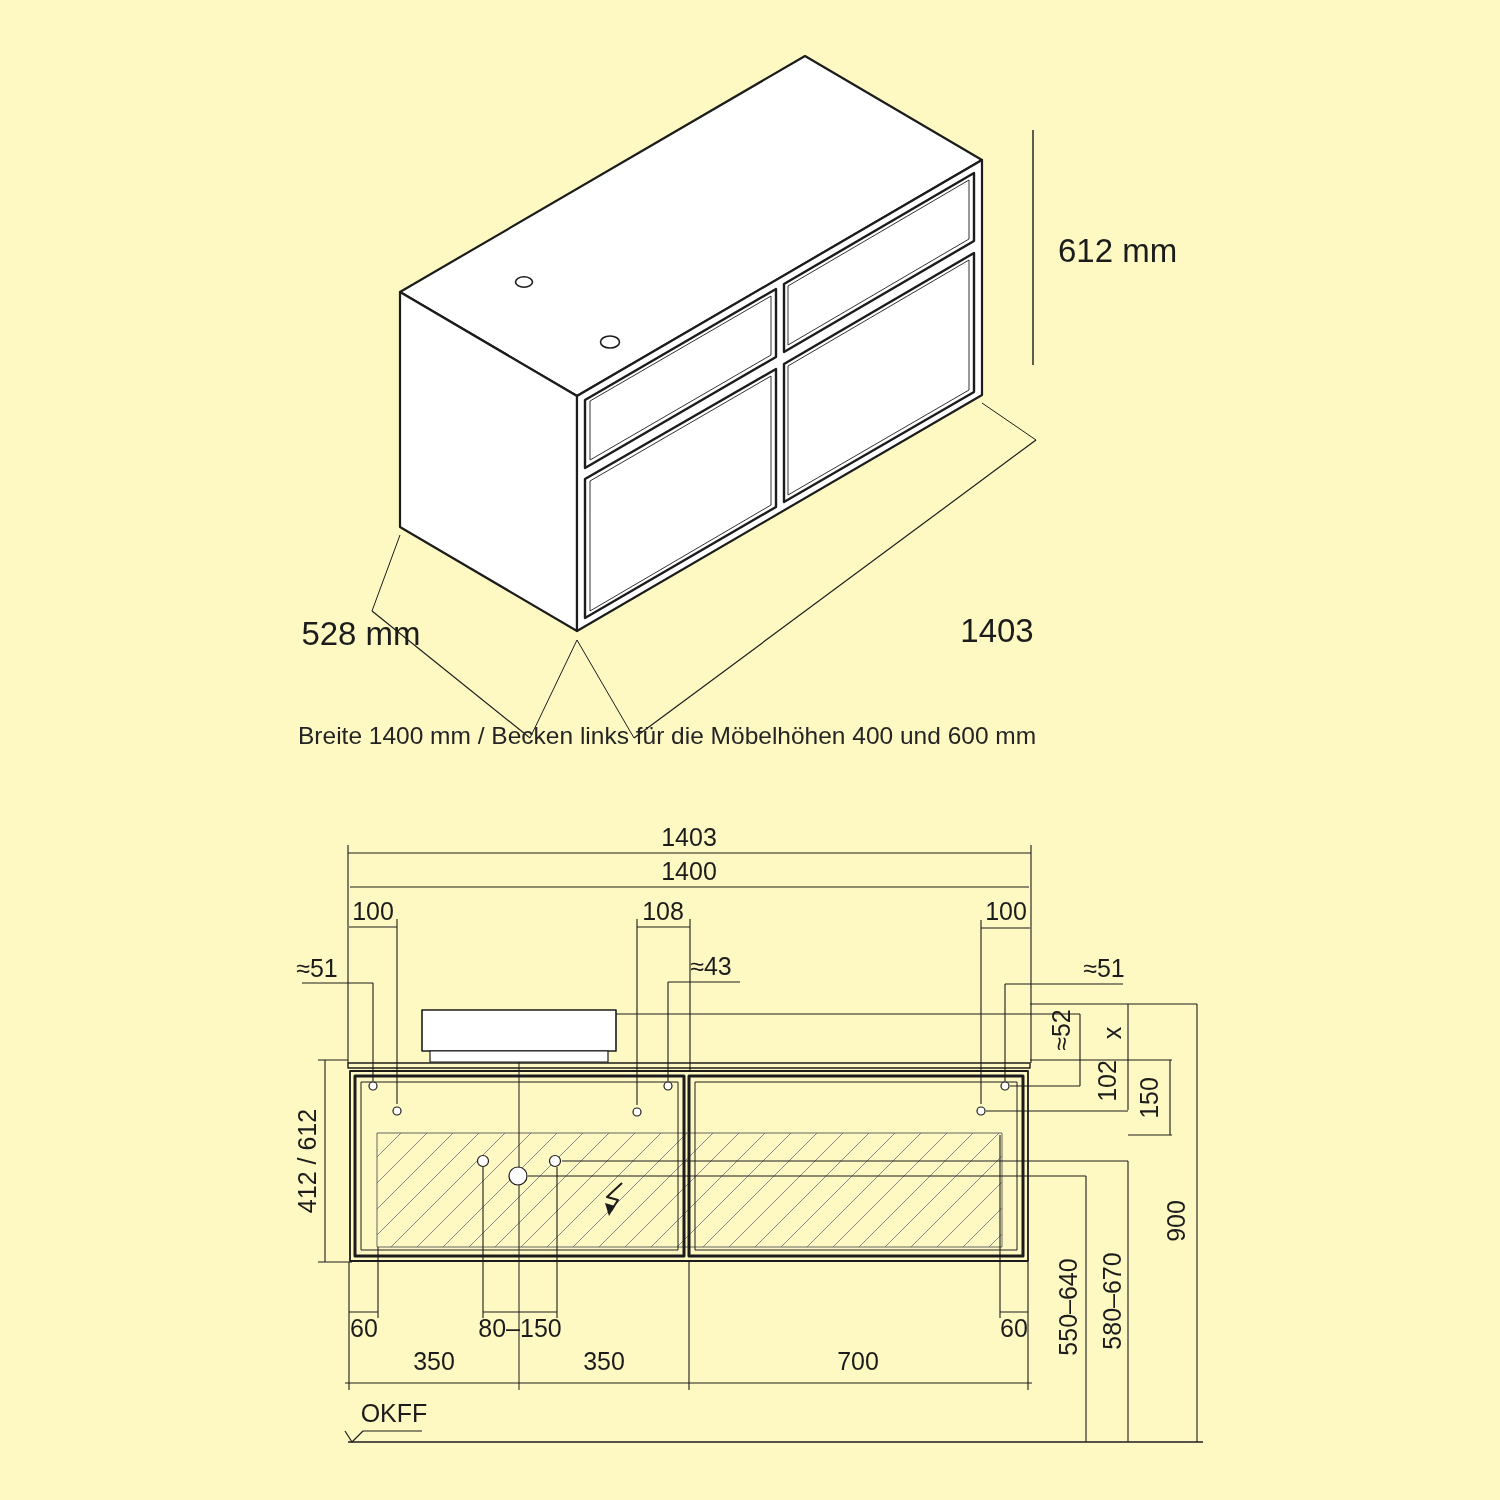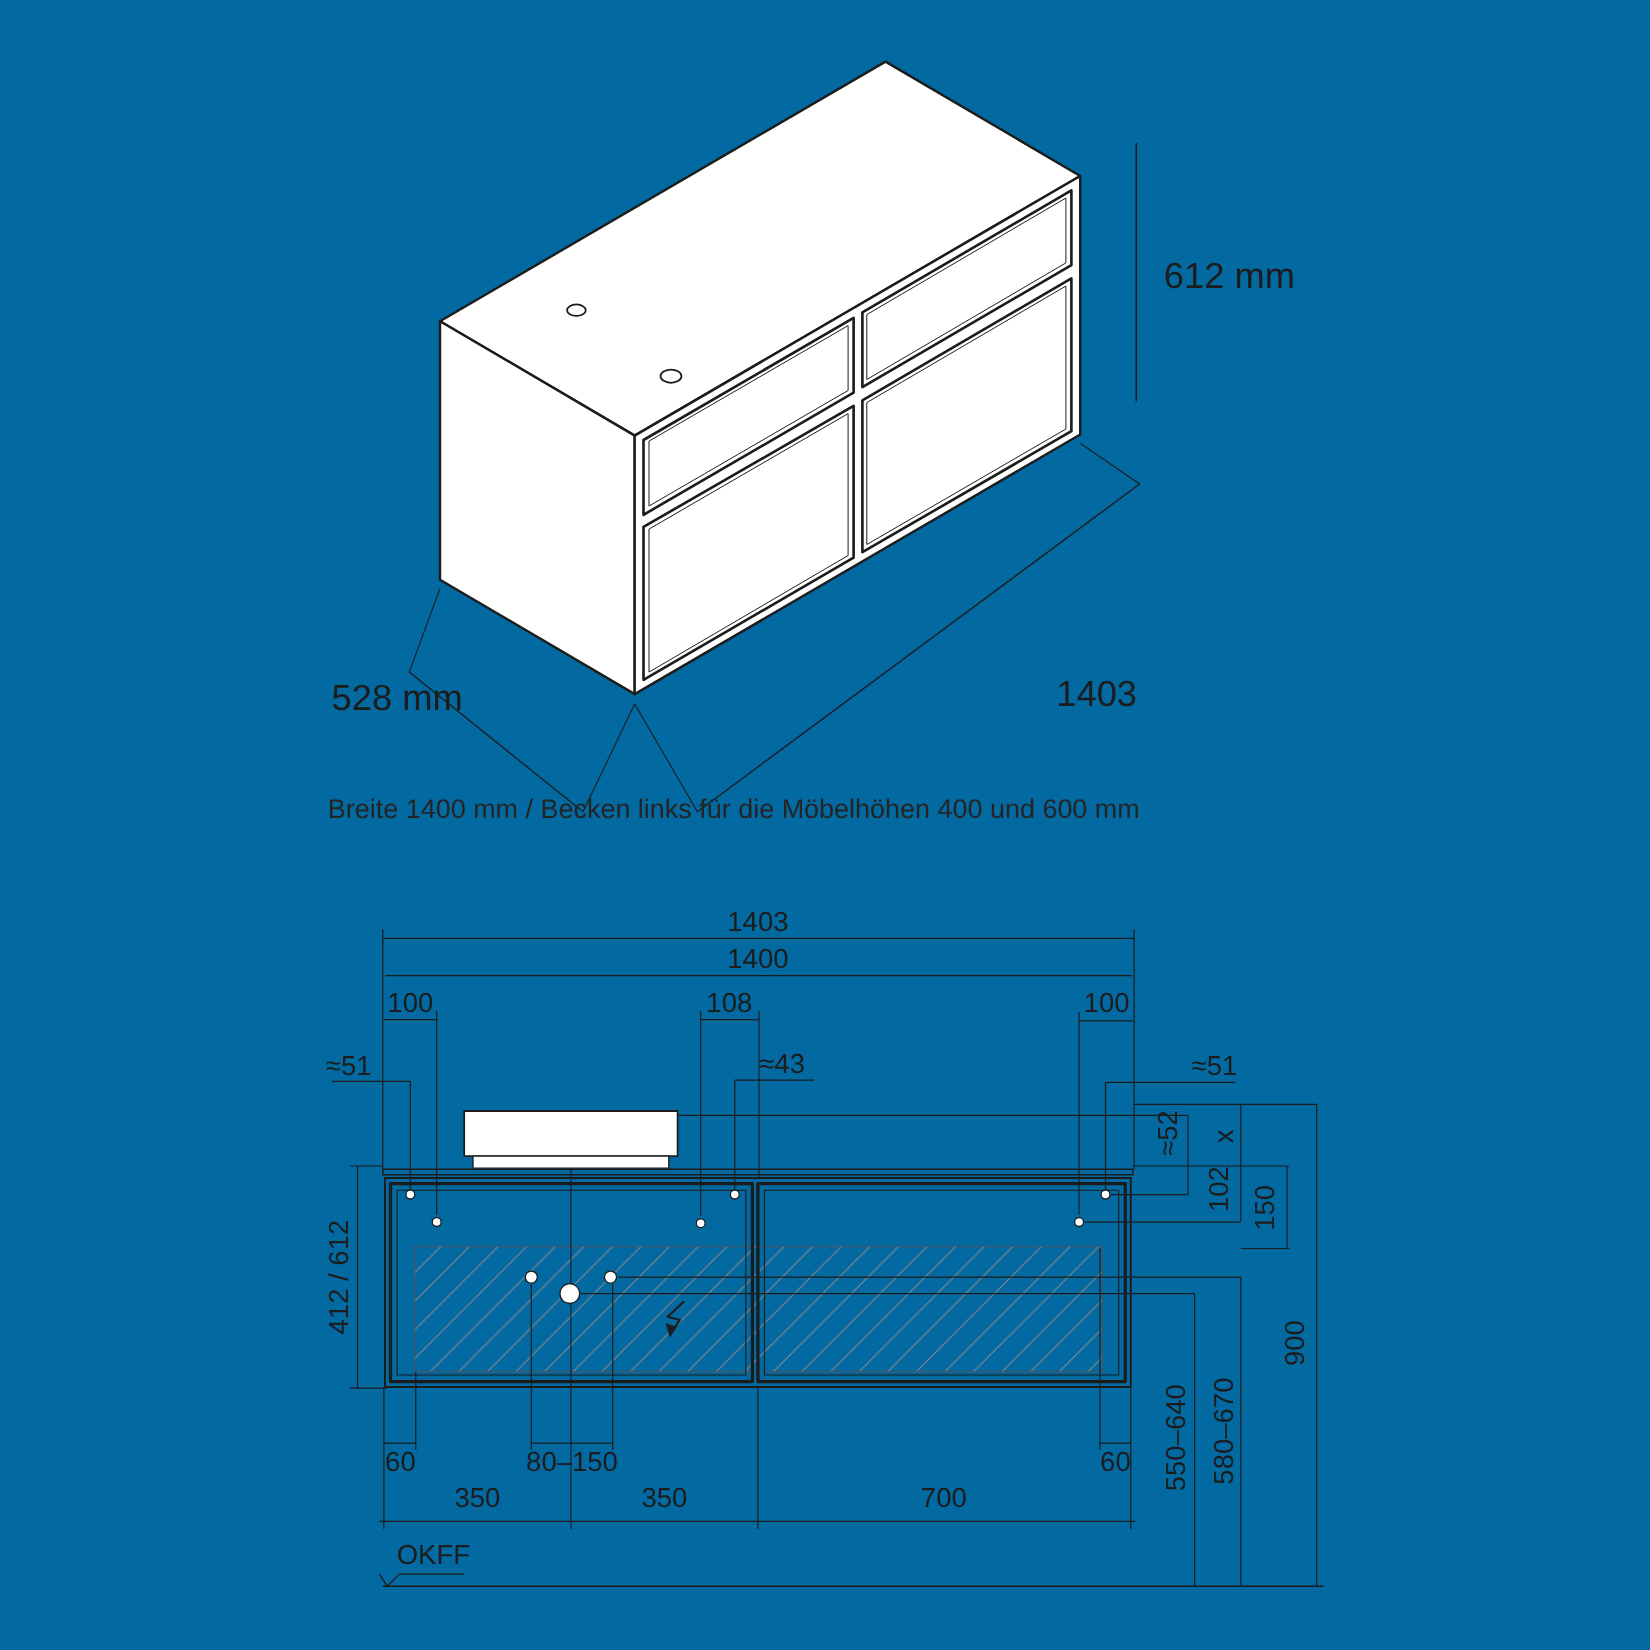--- a/index.html
+++ b/index.html
@@ -1,16 +1,16 @@
 <!DOCTYPE html>
 <html><head>
 <meta charset="utf-8">
 <style>
   html,body{margin:0;padding:0;background:#ffffff;}
-  .stage{position:relative;width:1500px;height:1500px;background:#0369a1;overflow:hidden;}
+  .stage{position:relative;width:1500px;height:1500px;background:#fef9c3;overflow:hidden;}
   svg{position:absolute;left:0;top:0;}
   text{font-family:"Liberation Sans", sans-serif;fill:#1c1c1c;}
   .dim{font-size:25px;}
   .dimbig{font-size:33px;}
   .caption{font-size:24.5px;fill:#242424;}
 </style>
 </head>
 <body>
 
 <div class="stage">

